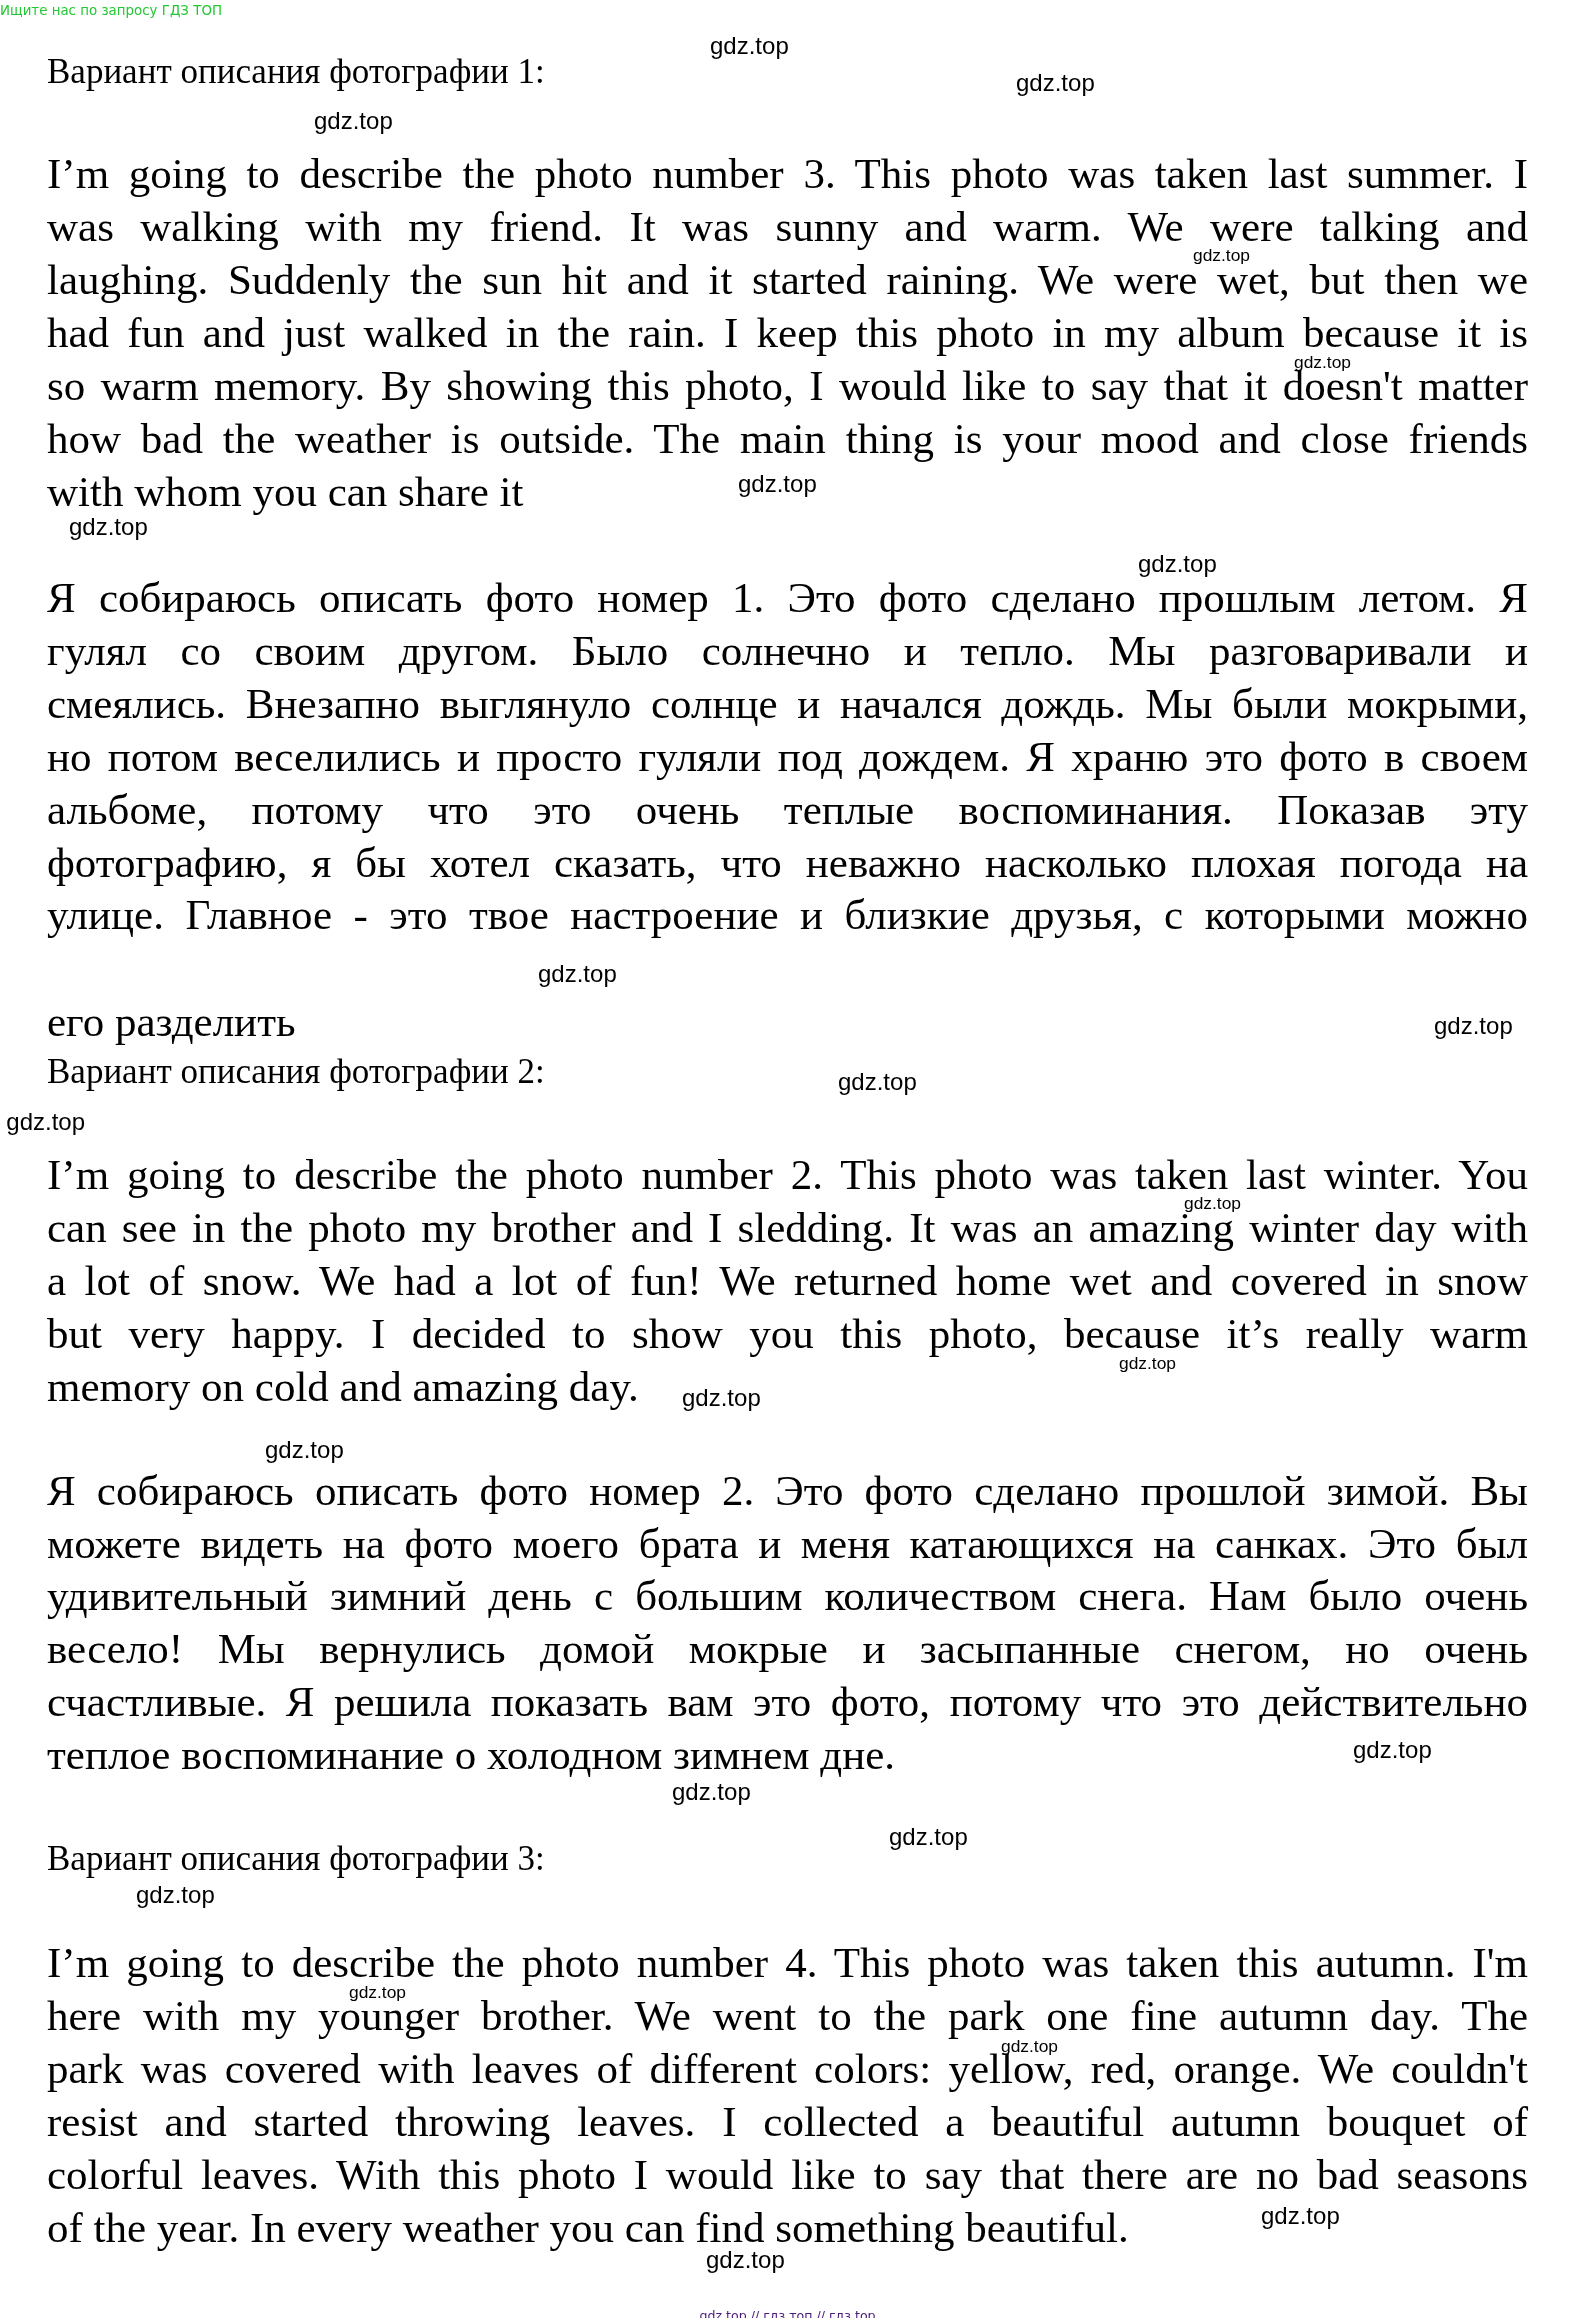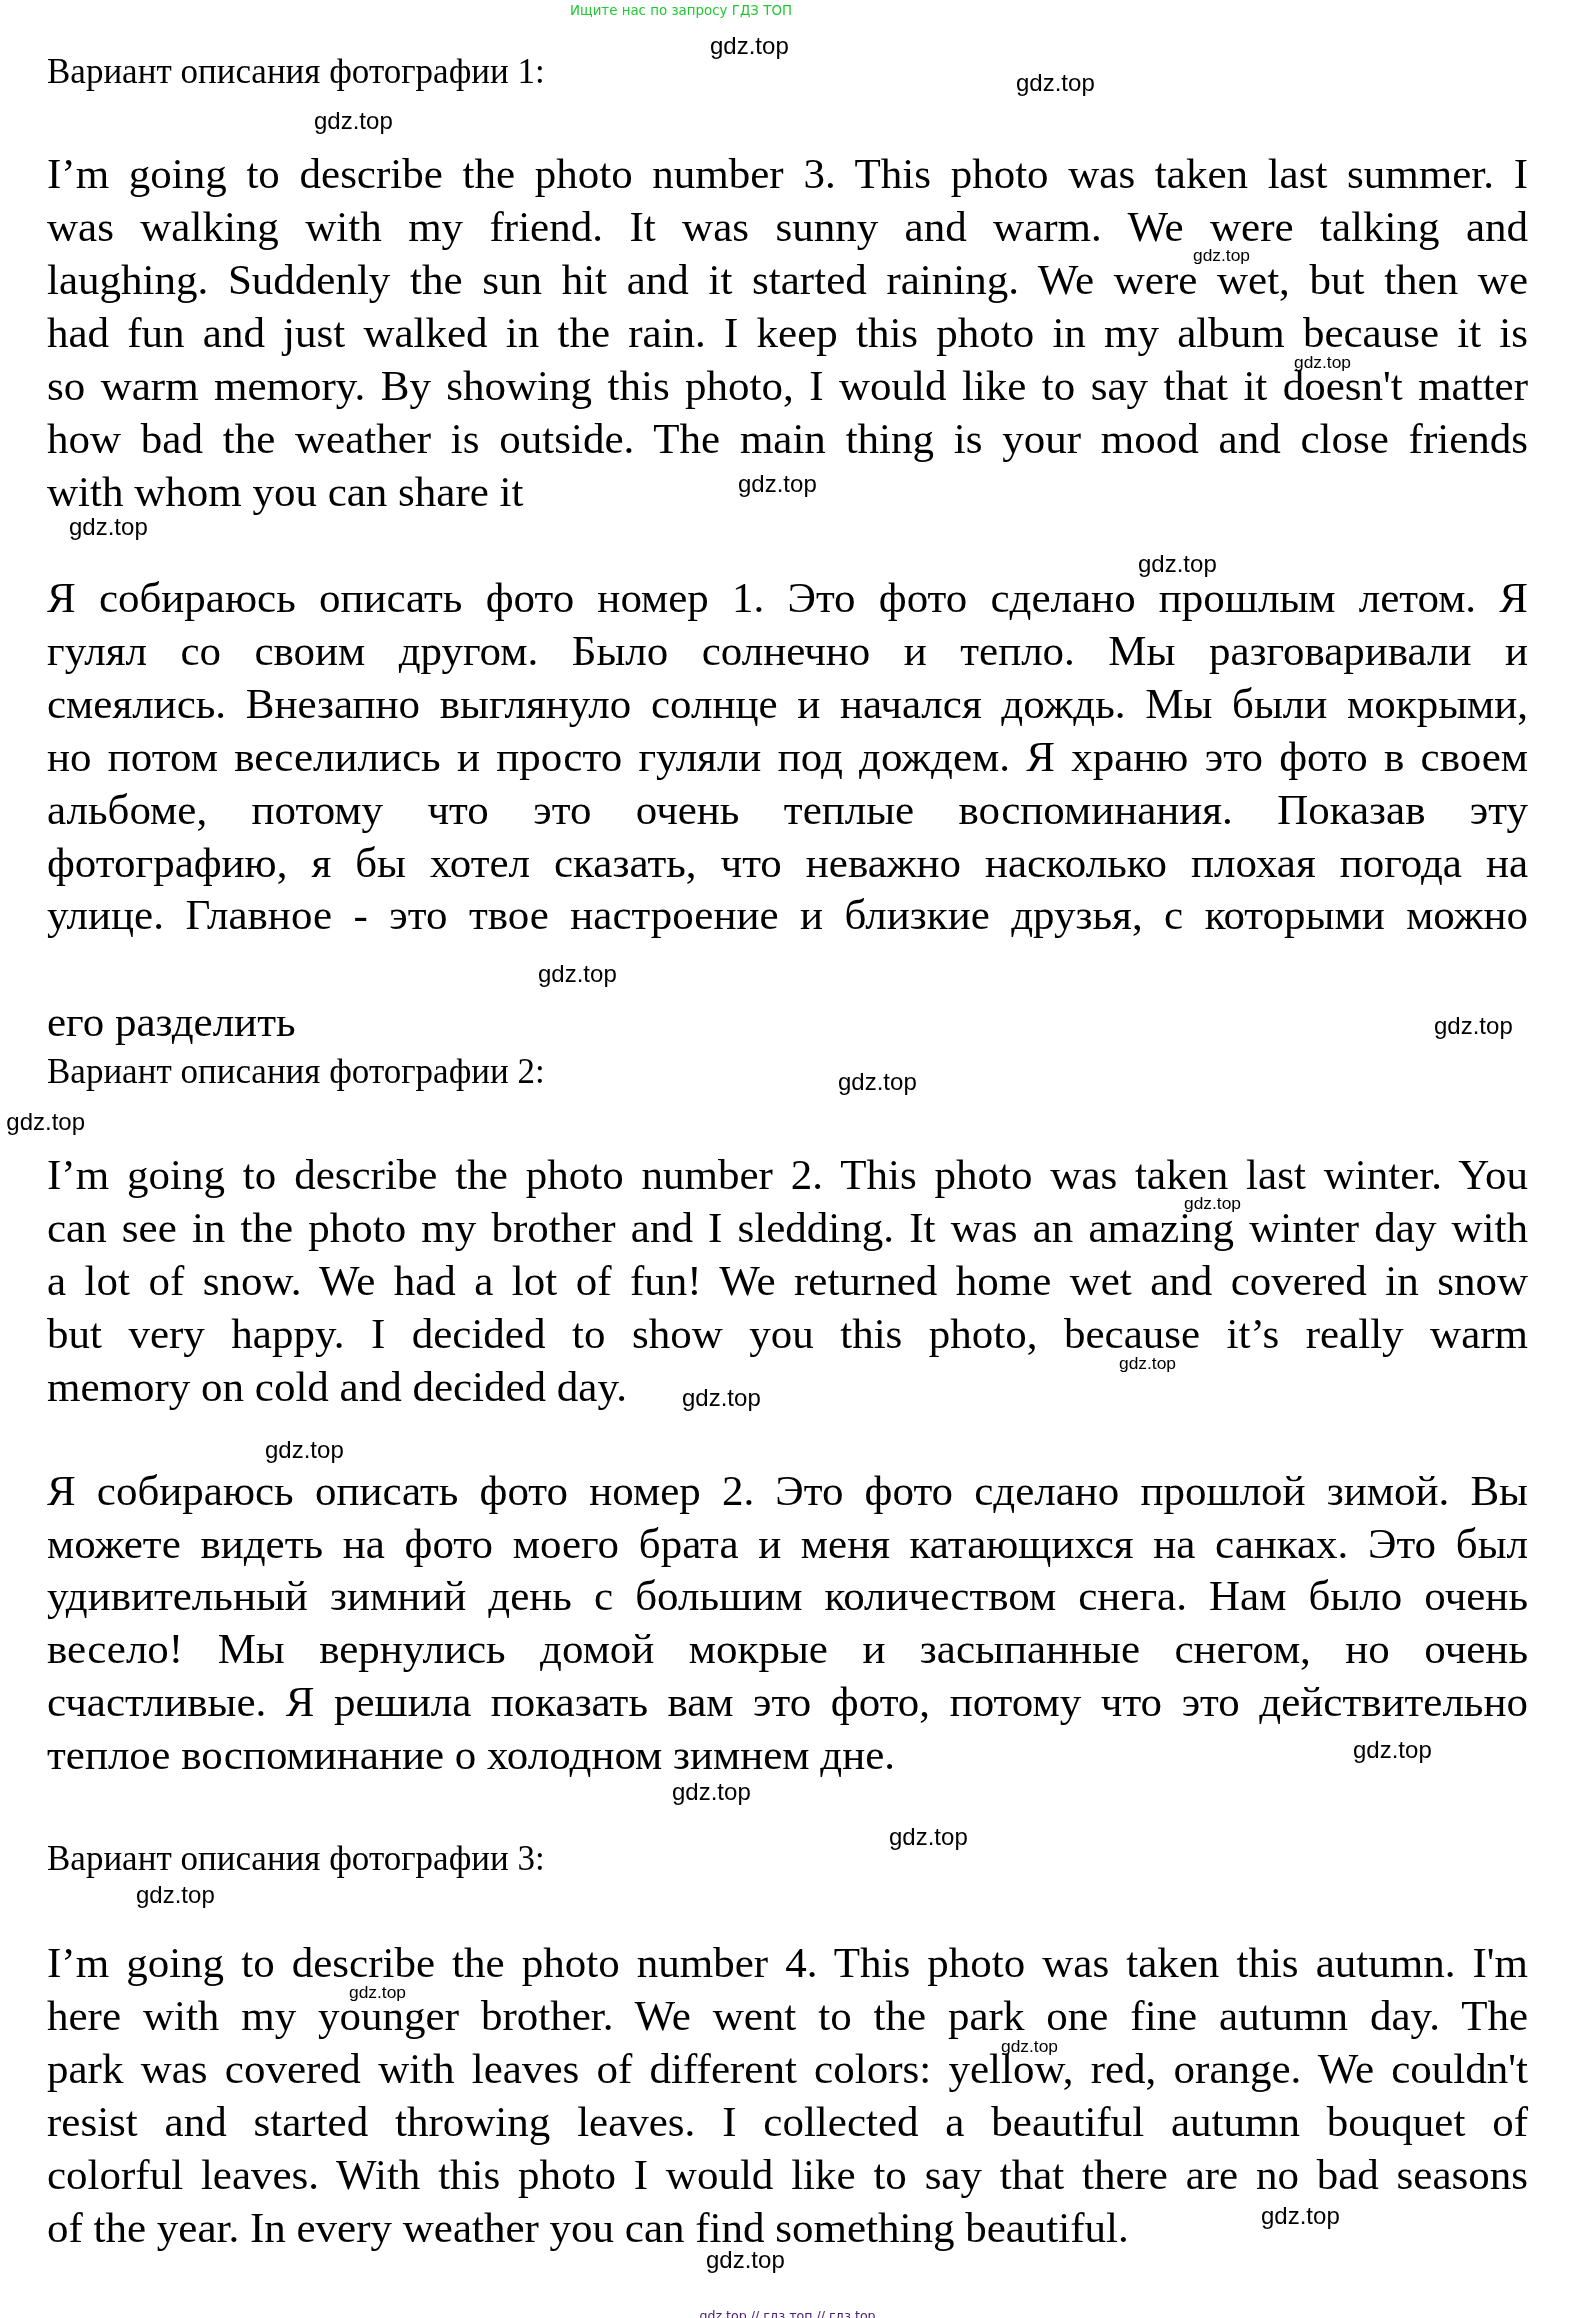--- a/index.html
+++ b/index.html
@@ -1,18 +1,18 @@
 <!DOCTYPE html>
 <html style="font-size:12.6px"><head>
 <meta charset="utf-8">
 <style>
   html, body { margin: 0; padding: 0; background: #ffffff; }
   body { width: 1575px; height: 2319px; position: relative; overflow: hidden; }
   .hdr {
-    position: absolute; top: 3.2px; left: 0; width: 1362px; text-align: center;
+    position: absolute; top: 3.2px; left: 0; width: 1362px; text-align: left;
     font-family: "DejaVu Sans", sans-serif; font-size: 13.4px; color: #22c833;
   }
   .ftr {
     position: absolute; top: 2293px; left: 0; width: 1575px; text-align: center;
     font-family: "DejaVu Sans", sans-serif; font-size: 12.6px; color: #4b1a7a; margin-top: 15px;
   }
   .line {
     position: absolute; left: 47px; width: 1481px;
     font-family: "Liberation Serif", serif; font-size: 43px; color: #000;
     line-height: 52px; white-space: nowrap;
@@ -47,21 +47,21 @@
 <div class="line" style="top:837px">фотографию, я бы хотел сказать, что неважно насколько плохая погода на</div>
 <div class="line" style="top:889px">улице. Главное - это твое настроение и близкие друзья, с которыми можно</div>
 <div class="line last" style="top:996px">его разделить</div>
 
 <div class="title" style="top:1046px">Вариант описания фотографии 2:</div>
 
 <div class="line" style="top:1149px">I’m going to describe the photo number 2. This photo was taken last winter.  You</div>
 <div class="line" style="top:1202px">can see in the photo my brother and I sledding. It was an amazing winter day with</div>
 <div class="line" style="top:1255px">a lot of snow. We had a lot of fun! We returned home wet and covered in snow</div>
 <div class="line" style="top:1308px">but very happy. I decided to show you this photo, because it’s really warm</div>
-<div class="line last" style="top:1361px">memory on cold and decided day.</div>
+<div class="line last" style="top:1361px">memory on cold and amazing day.</div>
 
 <div class="line" style="top:1465px">Я собираюсь описать фото номер 2. Это фото сделано прошлой зимой. Вы</div>
 <div class="line" style="top:1518px">можете видеть на фото моего брата и меня катающихся на санках. Это был</div>
 <div class="line" style="top:1570px">удивительный зимний день с большим количеством снега. Нам было очень</div>
 <div class="line" style="top:1623px">весело! Мы вернулись домой мокрые и засыпанные снегом, но очень</div>
 <div class="line" style="top:1676px">счастливые. Я решила показать вам это фото, потому что это действительно</div>
 <div class="line last" style="top:1729px">теплое воспоминание о холодном зимнем дне.</div>
 
 <div class="title" style="top:1833px">Вариант описания фотографии 3:</div>
 

